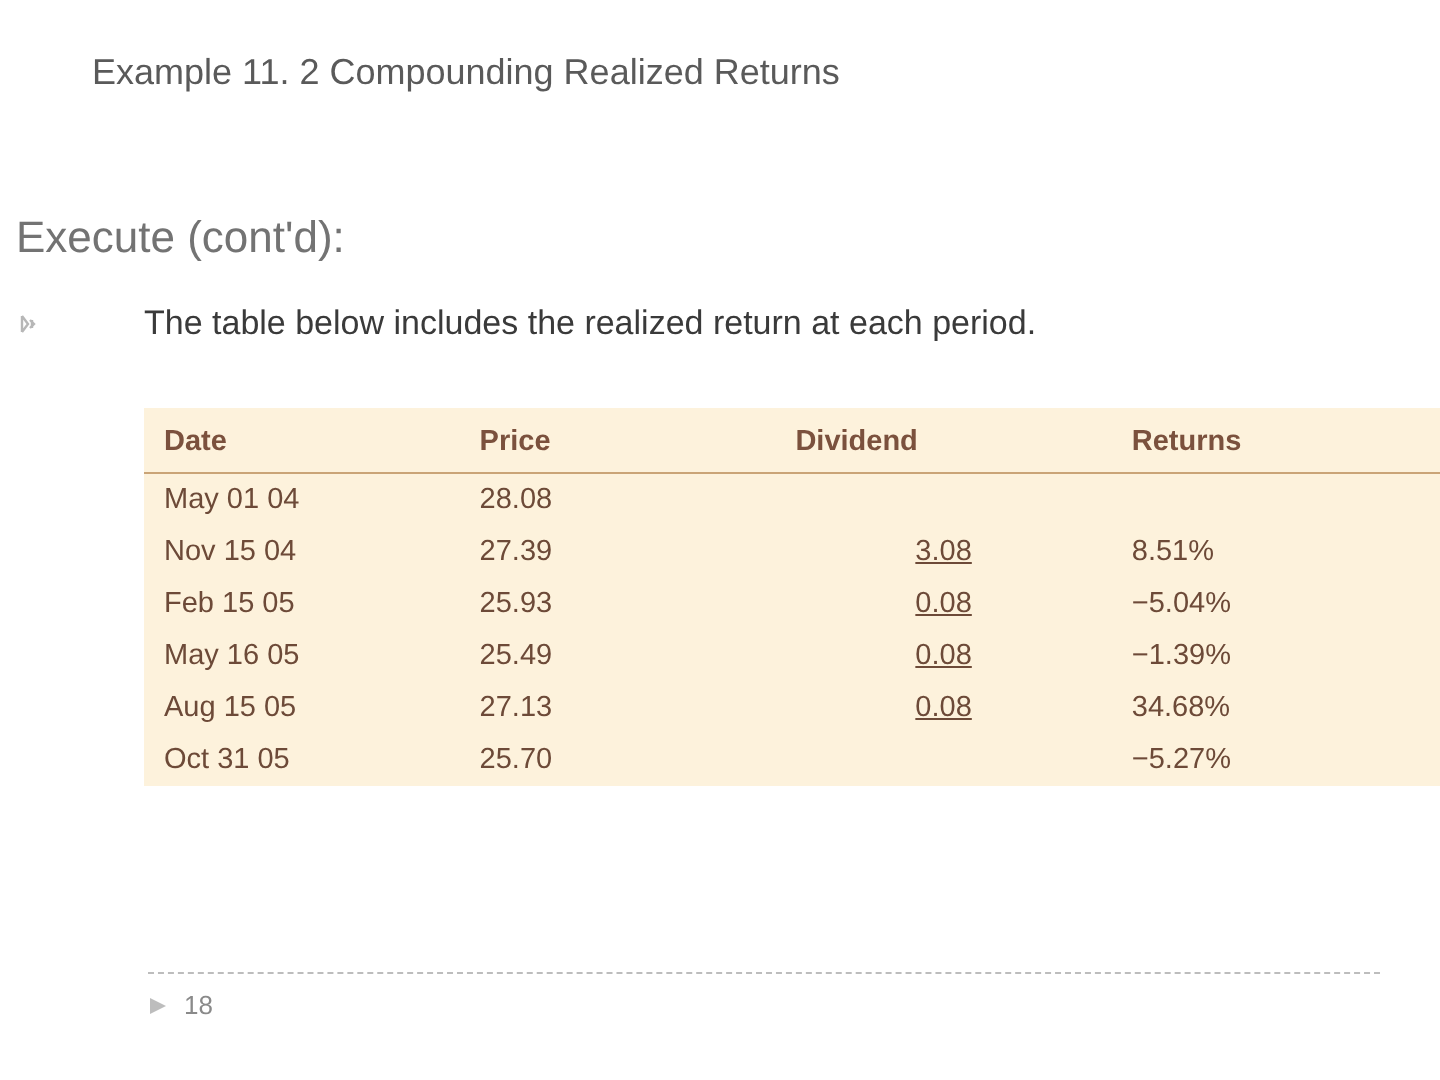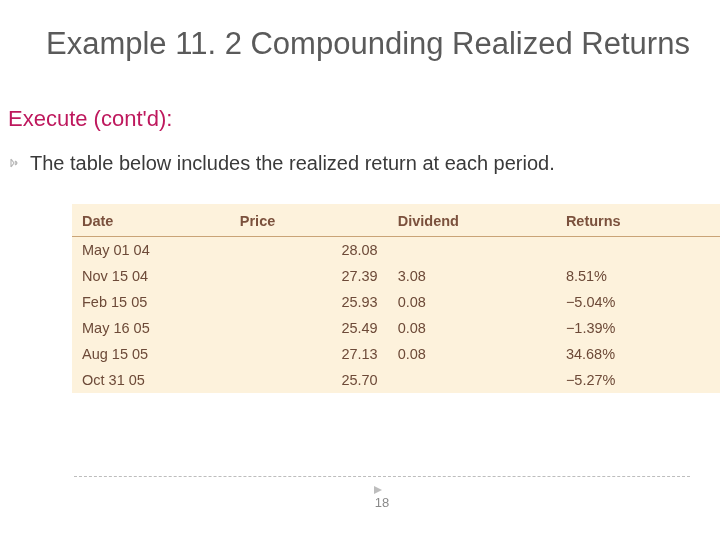--- a/index.html
+++ b/index.html
@@ -16,47 +16,48 @@
     position: relative;
     width: 720px;
     height: 540px;
     box-sizing: border-box;
   }
   .title {
     position: absolute;
     top: 26px;
     left: 46px;
     right: 20px;
-    font-size: 31px;
+    font-size: 18px;
     color: #5a5a5a;
     font-weight: 400;
   }
   .subhead {
     position: absolute;
     top: 106px;
     left: 8px;
     font-size: 22px;
-    color: #be185d;
+    color: #737373;
   }
   .bullet-row {
     position: absolute;
     top: 152px;
     left: 8px;
     right: 20px;
     display: flex;
     align-items: flex-start;
   }
   .bullet-icon {
     flex: 0 0 auto;
     margin-right: 10px;
     margin-top: 3px;
   }
   .bullet-text {
-    font-size: 20px;
+    font-size: 17px;
     color: #3a3a3a;
+    margin-left: 42px;
   }
 
   .table-wrap {
     position: absolute;
     top: 204px;
     left: 32px;
     width: 652px;
     background: #fdf2dc;
     margin-left: 40px;
   }
@@ -74,42 +75,41 @@
   }
   thead th.col-price,
   thead th.col-div,
   thead th.col-ret {
   }
   tbody td {
     padding: 5px 10px;
     color: #6d4a38;
   }
   tbody td.c-date  { width: 140px; }
-  tbody td.c-price { text-align: right; width: 140px; }
-  tbody td.c-div   { text-align: left; width: 150px; }
+  tbody td.c-price { text-align: left; width: 140px; }
+  tbody td.c-div   { text-align: center; width: 150px; text-decoration: underline; }
   tbody td.c-ret   { width: 150px; white-space: nowrap; }
   .neg-dash { font-family: Arial, sans-serif; }
 
   .footer {
     position: absolute;
     left: 74px;
     right: 30px;
     bottom: 30px;
   }
   .footer-rule {
     border-top: 1px dashed #bdbdbd;
     height: 0;
   }
   .footer-row {
     display: flex;
     align-items: center;
     margin-top: 8px;
     font-size: 13px;
     color: #8a8a8a;
-    flex-direction: column;
   }
   .footer-tri {
     margin-right: 8px;
     display: inline-flex;
   }
 </style>
 </head>
 <body>
 <div class="slide">
 

